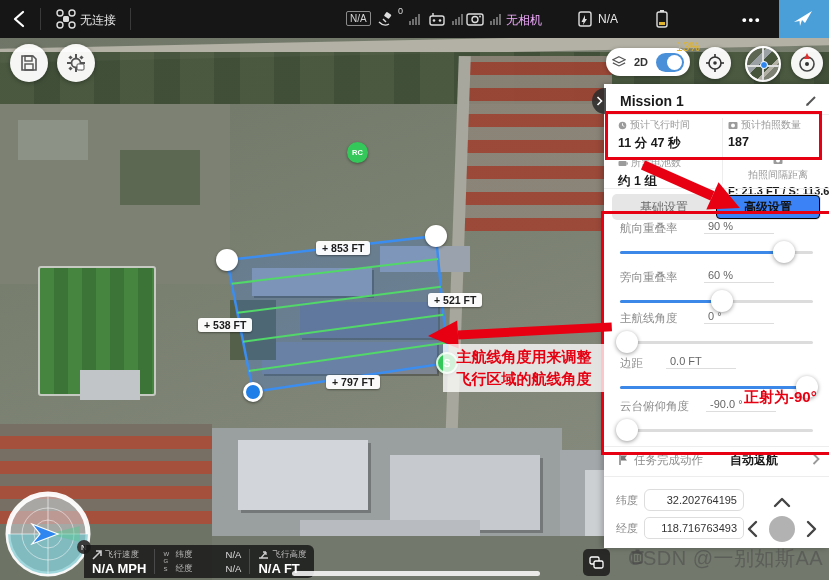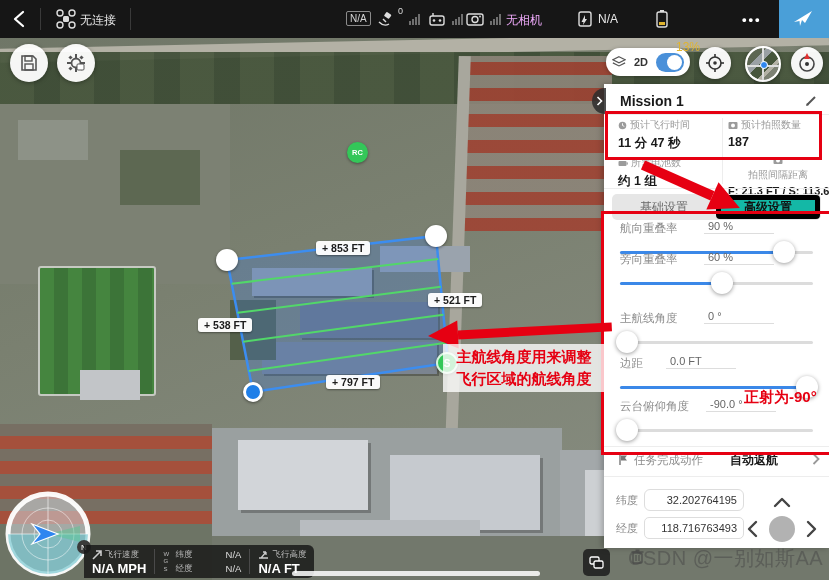--- a/index.html
+++ b/index.html
@@ -308,34 +308,34 @@
       </div>
       <div class="val" style="margin-top:3px;font-size:11px;white-space:nowrap;">F: 21.3 FT / S: 113.6 FT</div>
     </div>
     <div class="abs" style="left:118px;top:34px;width:1px;height:66px;background:#ededed;"></div>
     <div class="hline" style="top:104px;"></div>
 
     <div class="abs" style="left:8px;top:110px;width:209px;height:26px;background:#e6e6e6;border-radius:5px;">
       <div class="tabseg" style="left:0;top:1px;width:104px;color:#666;">
         <span>基础设置</span>
       </div>
-      <div class="tabseg" style="left:104px;top:1px;width:104px;background:#14b8a6;border:5px solid #000000;box-sizing:border-box;color:#111;font-weight:bold;">
+      <div class="tabseg" style="left:104px;top:1px;width:104px;background:#3b82f6;border:1px solid #000000;box-sizing:border-box;color:#111;font-weight:bold;">
         <span>高级设置</span>
       </div>
     </div>
 
     <div class="abs" style="left:0;top:133px;width:225px;height:47px;">
       <span class="abs s-label" style="left:16px;top:4px;">航向重叠率</span>
       <span class="abs s-valbox" style="left:100px;top:3px;">90 %</span>
       <div class="track" style="top:34px;">
         <div class="fill" style="width:85%;"></div>
         <div class="knob" style="left:calc(85% - 11px);"></div>
       </div>
     </div>
-    <div class="abs" style="left:0;top:164px;width:225px;height:47px;">
+    <div class="abs" style="left:0;top:182px;width:225px;height:47px;">
       <span class="abs s-label" style="left:16px;top:4px;">旁向重叠率</span>
       <span class="abs s-valbox" style="left:100px;top:3px;">60 %</span>
       <div class="track" style="top:34px;">
         <div class="fill" style="width:53%;"></div>
         <div class="knob" style="left:calc(53% - 11px);"></div>
       </div>
     </div>
     <div class="abs" style="left:0;top:223px;width:225px;height:47px;">
       <span class="abs s-label" style="left:16px;top:4px;">主航线角度</span>
       <span class="abs s-valbox" style="left:100px;top:3px;">0 °</span>

